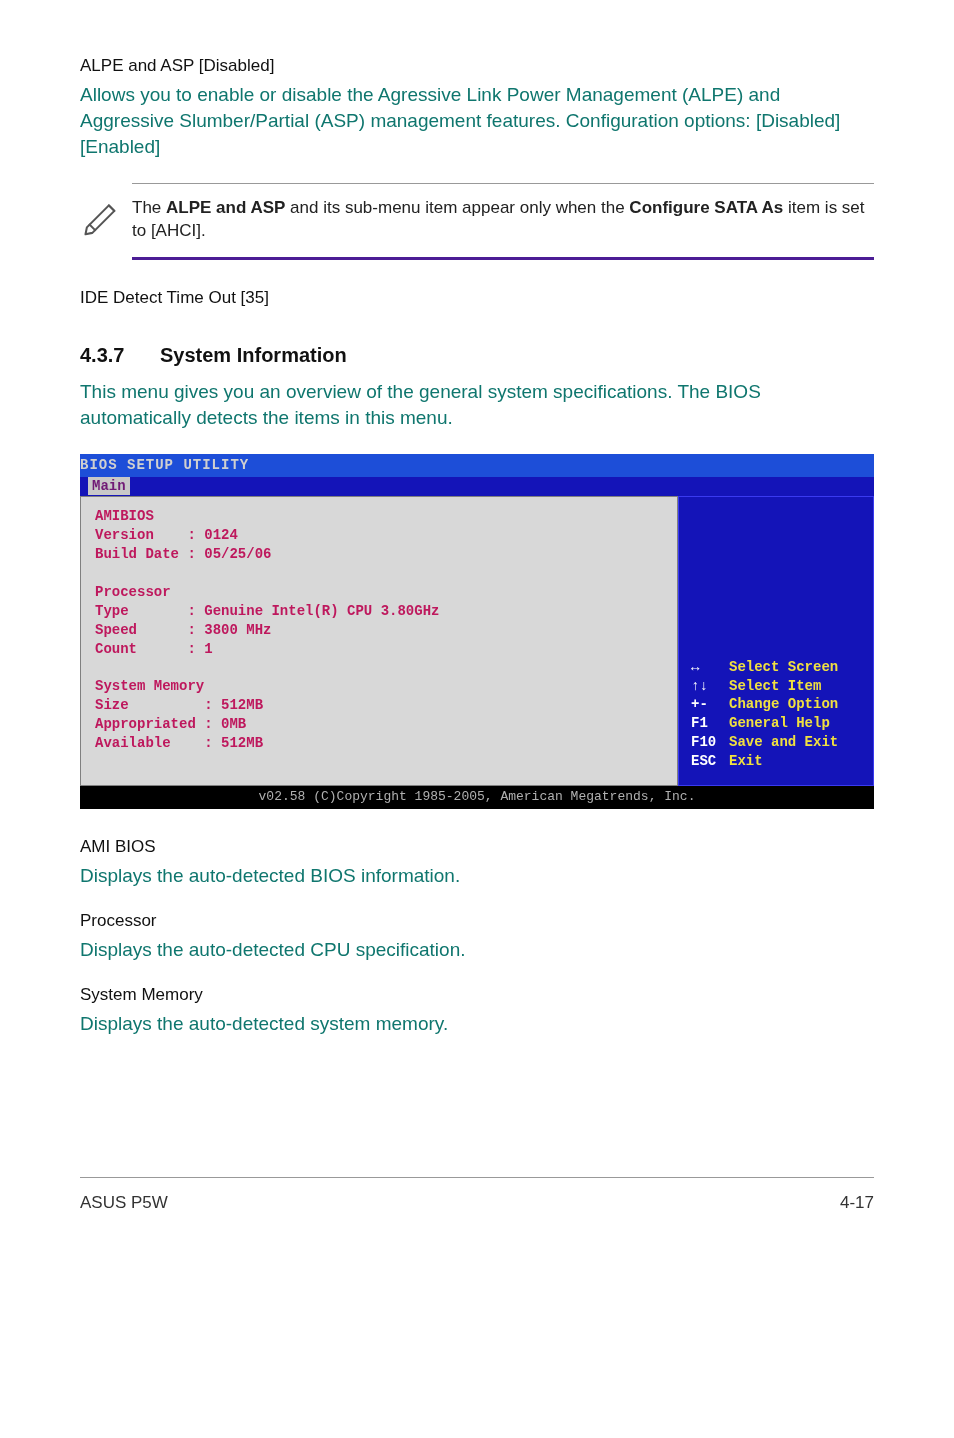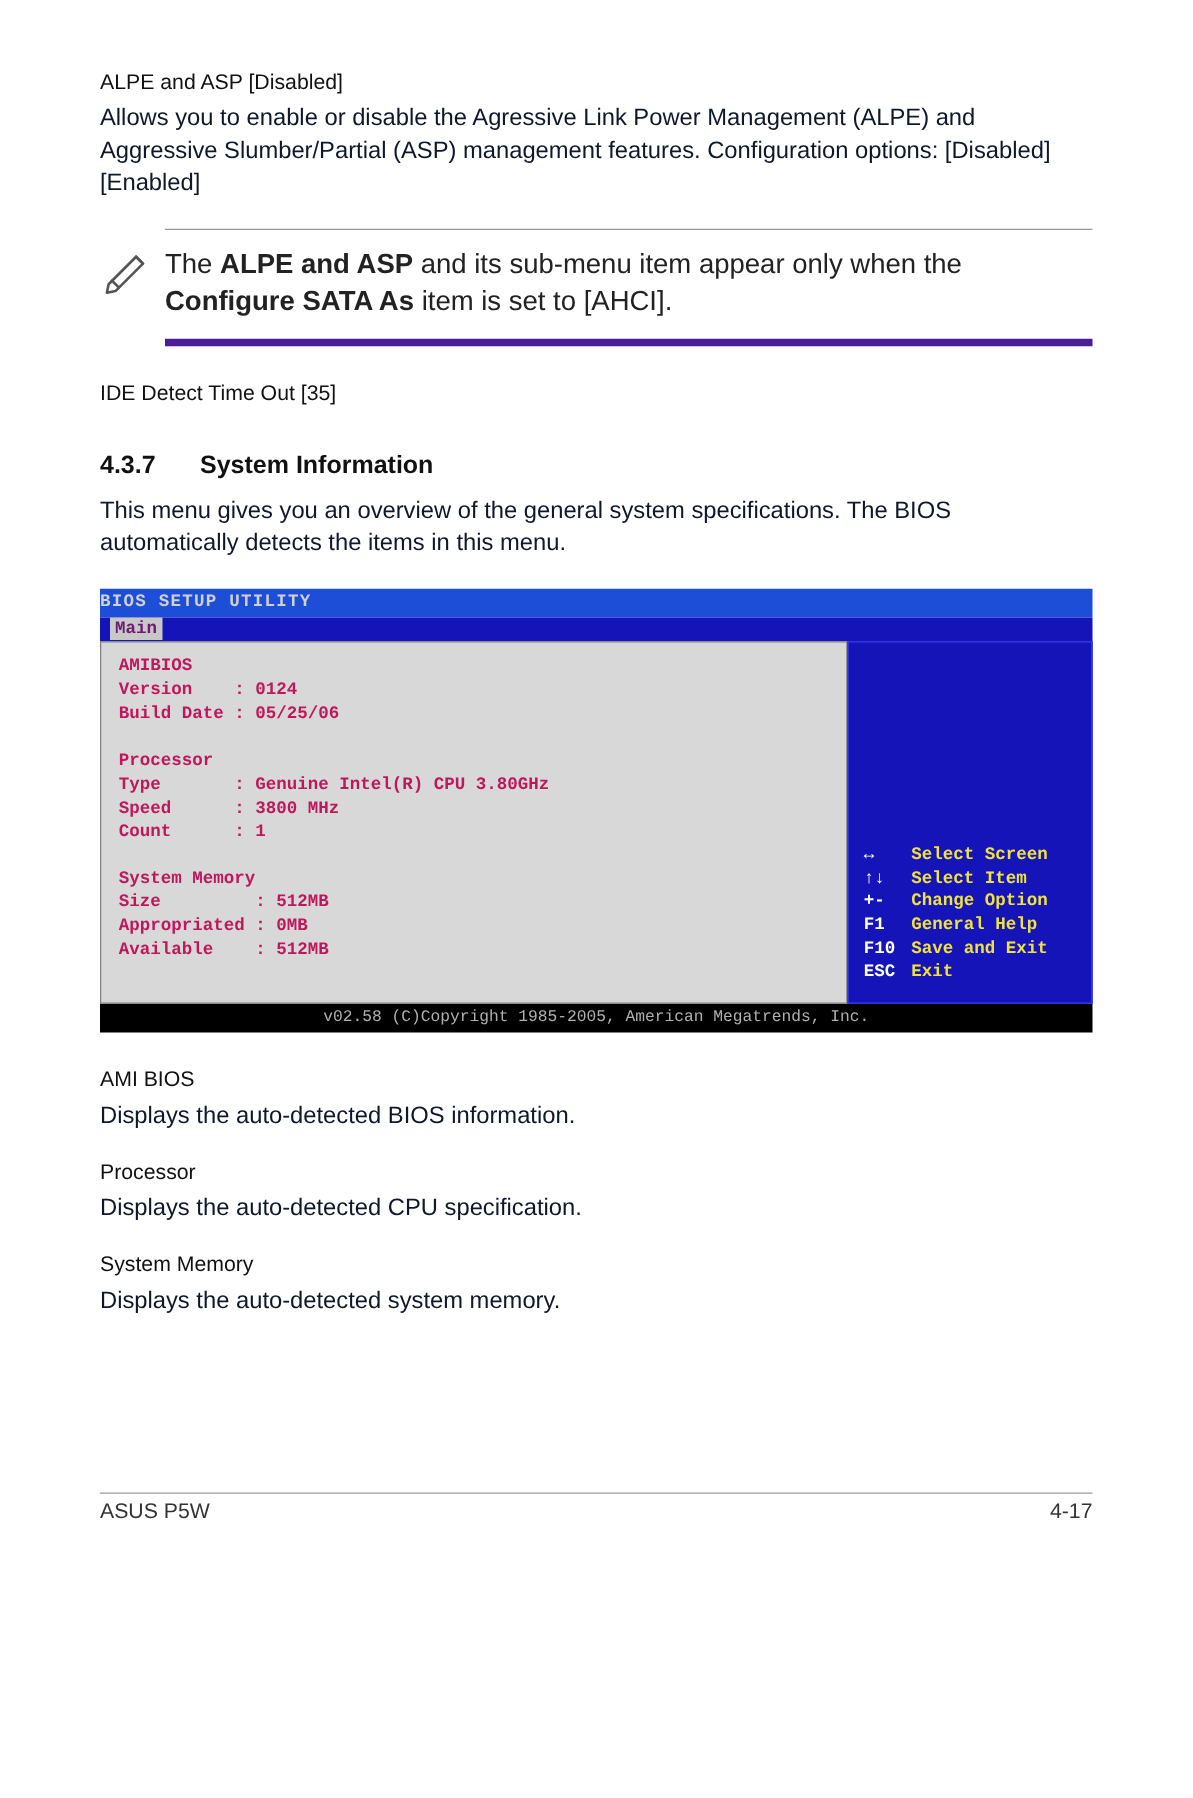--- a/index.html
+++ b/index.html
@@ -17,38 +17,38 @@
   h3.opt-title {
     font-size: 17px;
     font-weight: normal;
     margin: 0 0 6px 0;
     color: #111;
   }
   p.body {
     font-size: 19px;
     line-height: 1.38;
     margin: 0 0 22px 0;
-    color: #0f172a;
+    color: #0f766e;
   }
   .note-row {
     display: flex;
     align-items: flex-start;
     margin: 14px 0 28px 0;
   }
   .note-icon {
     width: 52px;
     flex: 0 0 52px;
     padding-top: 10px;
   }
   .note-body {
     flex: 1;
     border-top: 1px solid #999;
-    border-bottom: 6px solid #4c1d95;
+    border-bottom: 3px solid #4c1d95;
     padding: 12px 0 14px 0;
-    font-size: 22px;
+    font-size: 17px;
     line-height: 1.4;
   }
   h2.section-title {
     font-size: 20px;
     font-weight: bold;
     margin: 36px 0 12px 0;
     color: #111;
   }
   .section-num { display:inline-block; width:80px; }
   .bios-box {
@@ -111,21 +111,21 @@
     background: #000;
     color: #b0b0b0;
     text-align: center;
     padding: 2px 0 3px 0;
     font-family: "Courier New", monospace;
     font-size: 13px;
   }
   .footer-line {
     border-top: 1px solid #999;
     margin-top: 140px;
-    padding-top: 4px;
+    padding-top: 15px;
     display: flex;
     justify-content: space-between;
     font-size: 17px;
     color: #333;
   }
   b { font-weight: bold; }
   .pencil-svg { width: 44px; height: 44px; }
 </style>
 </head>
 <body>

